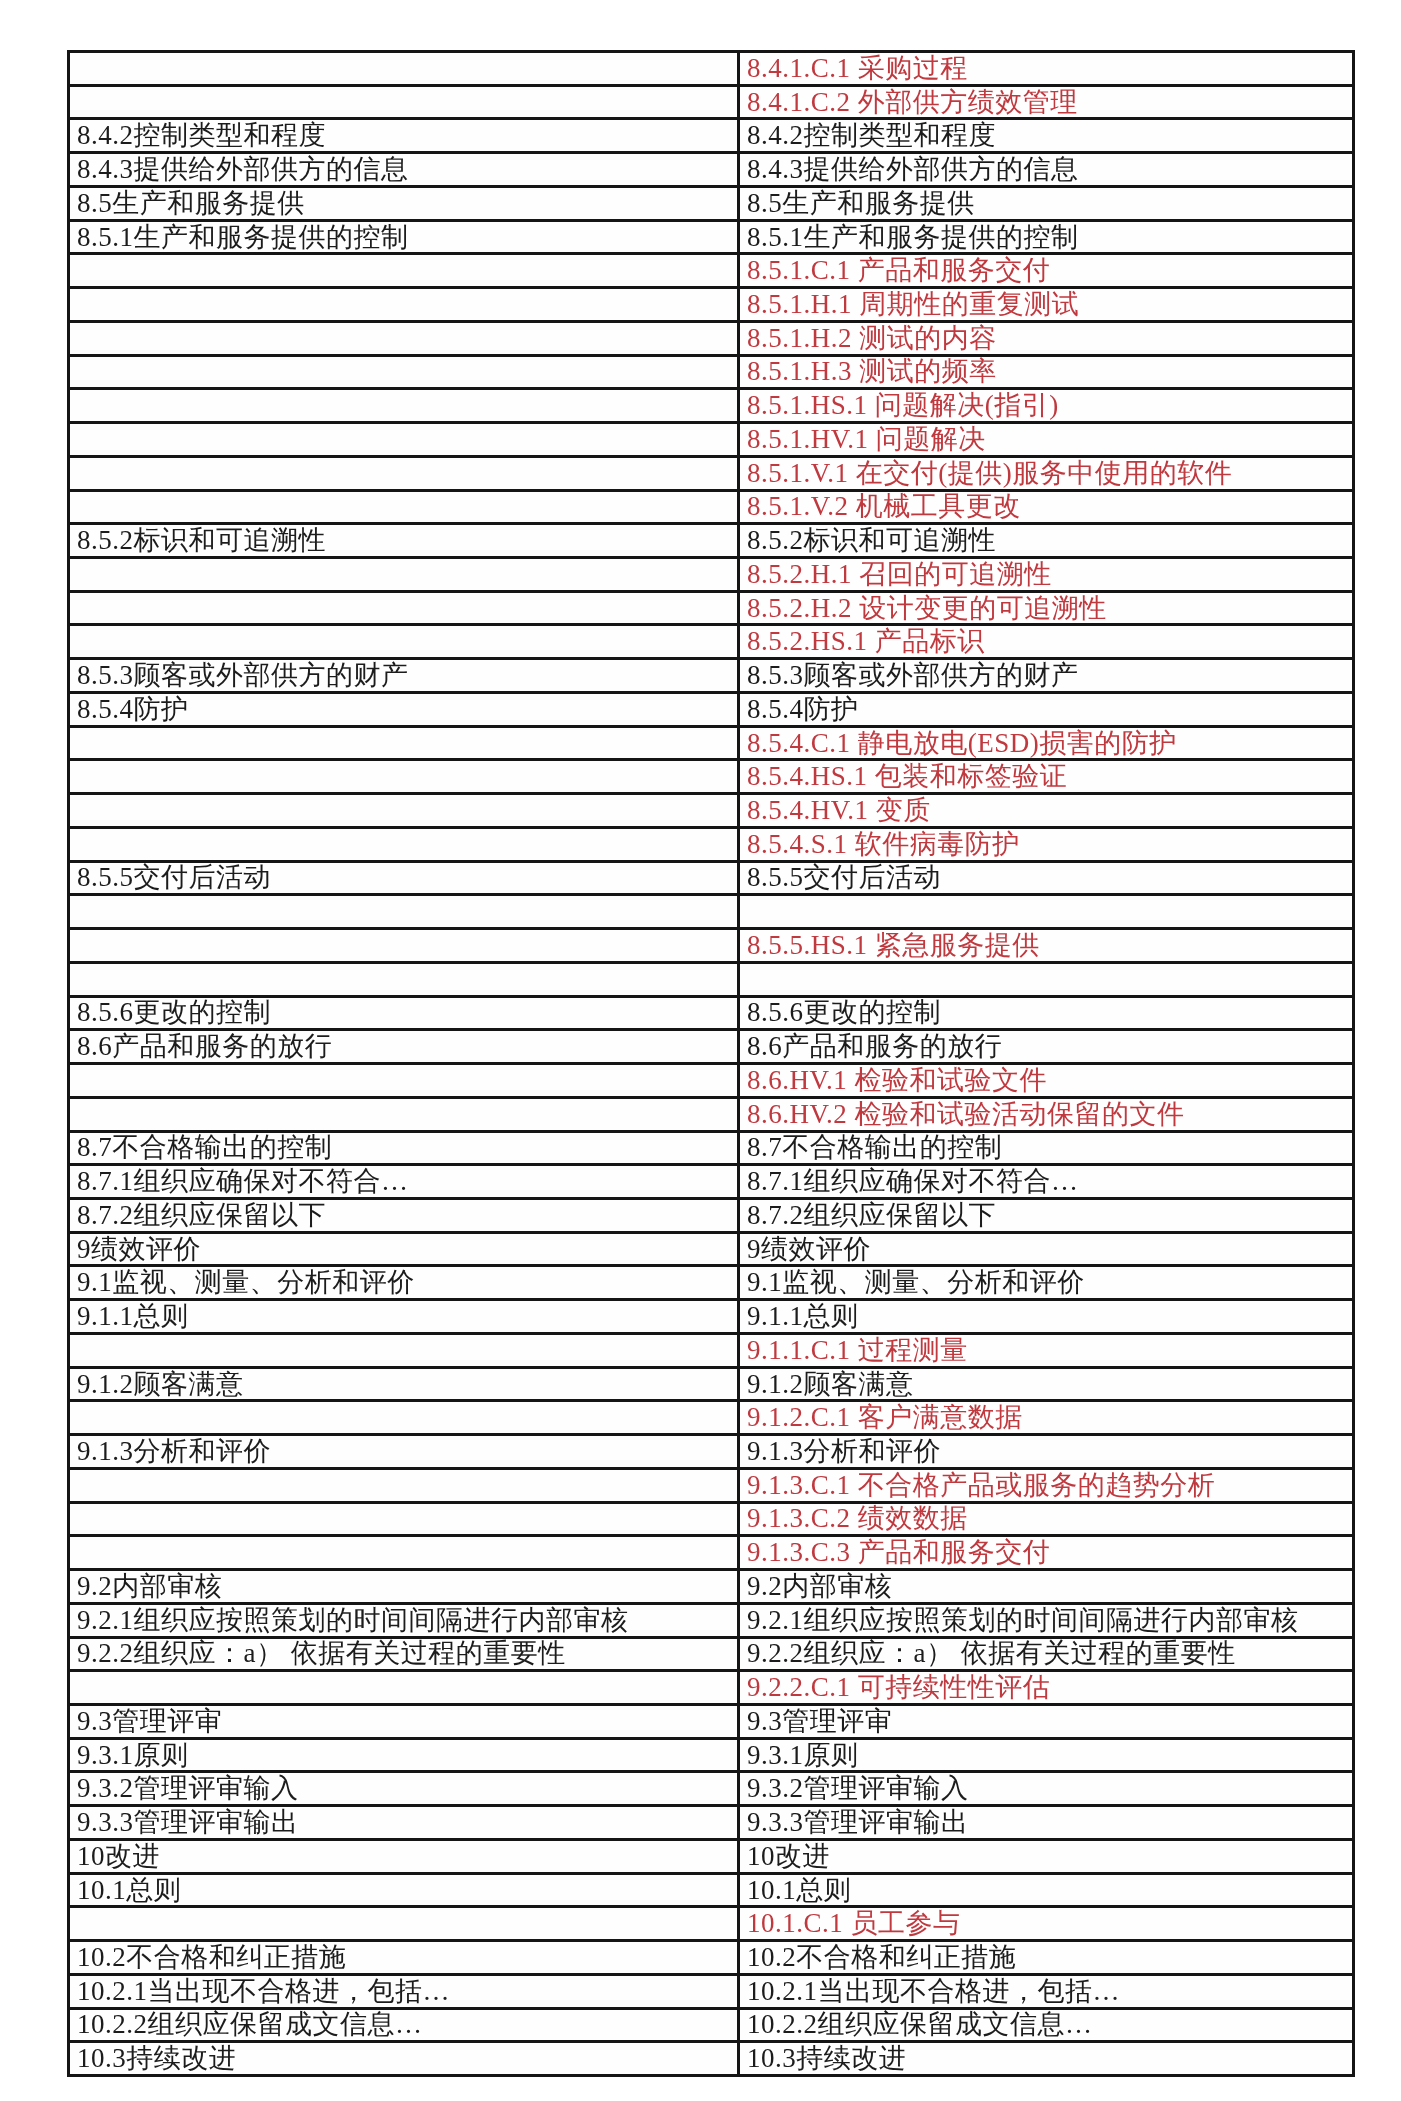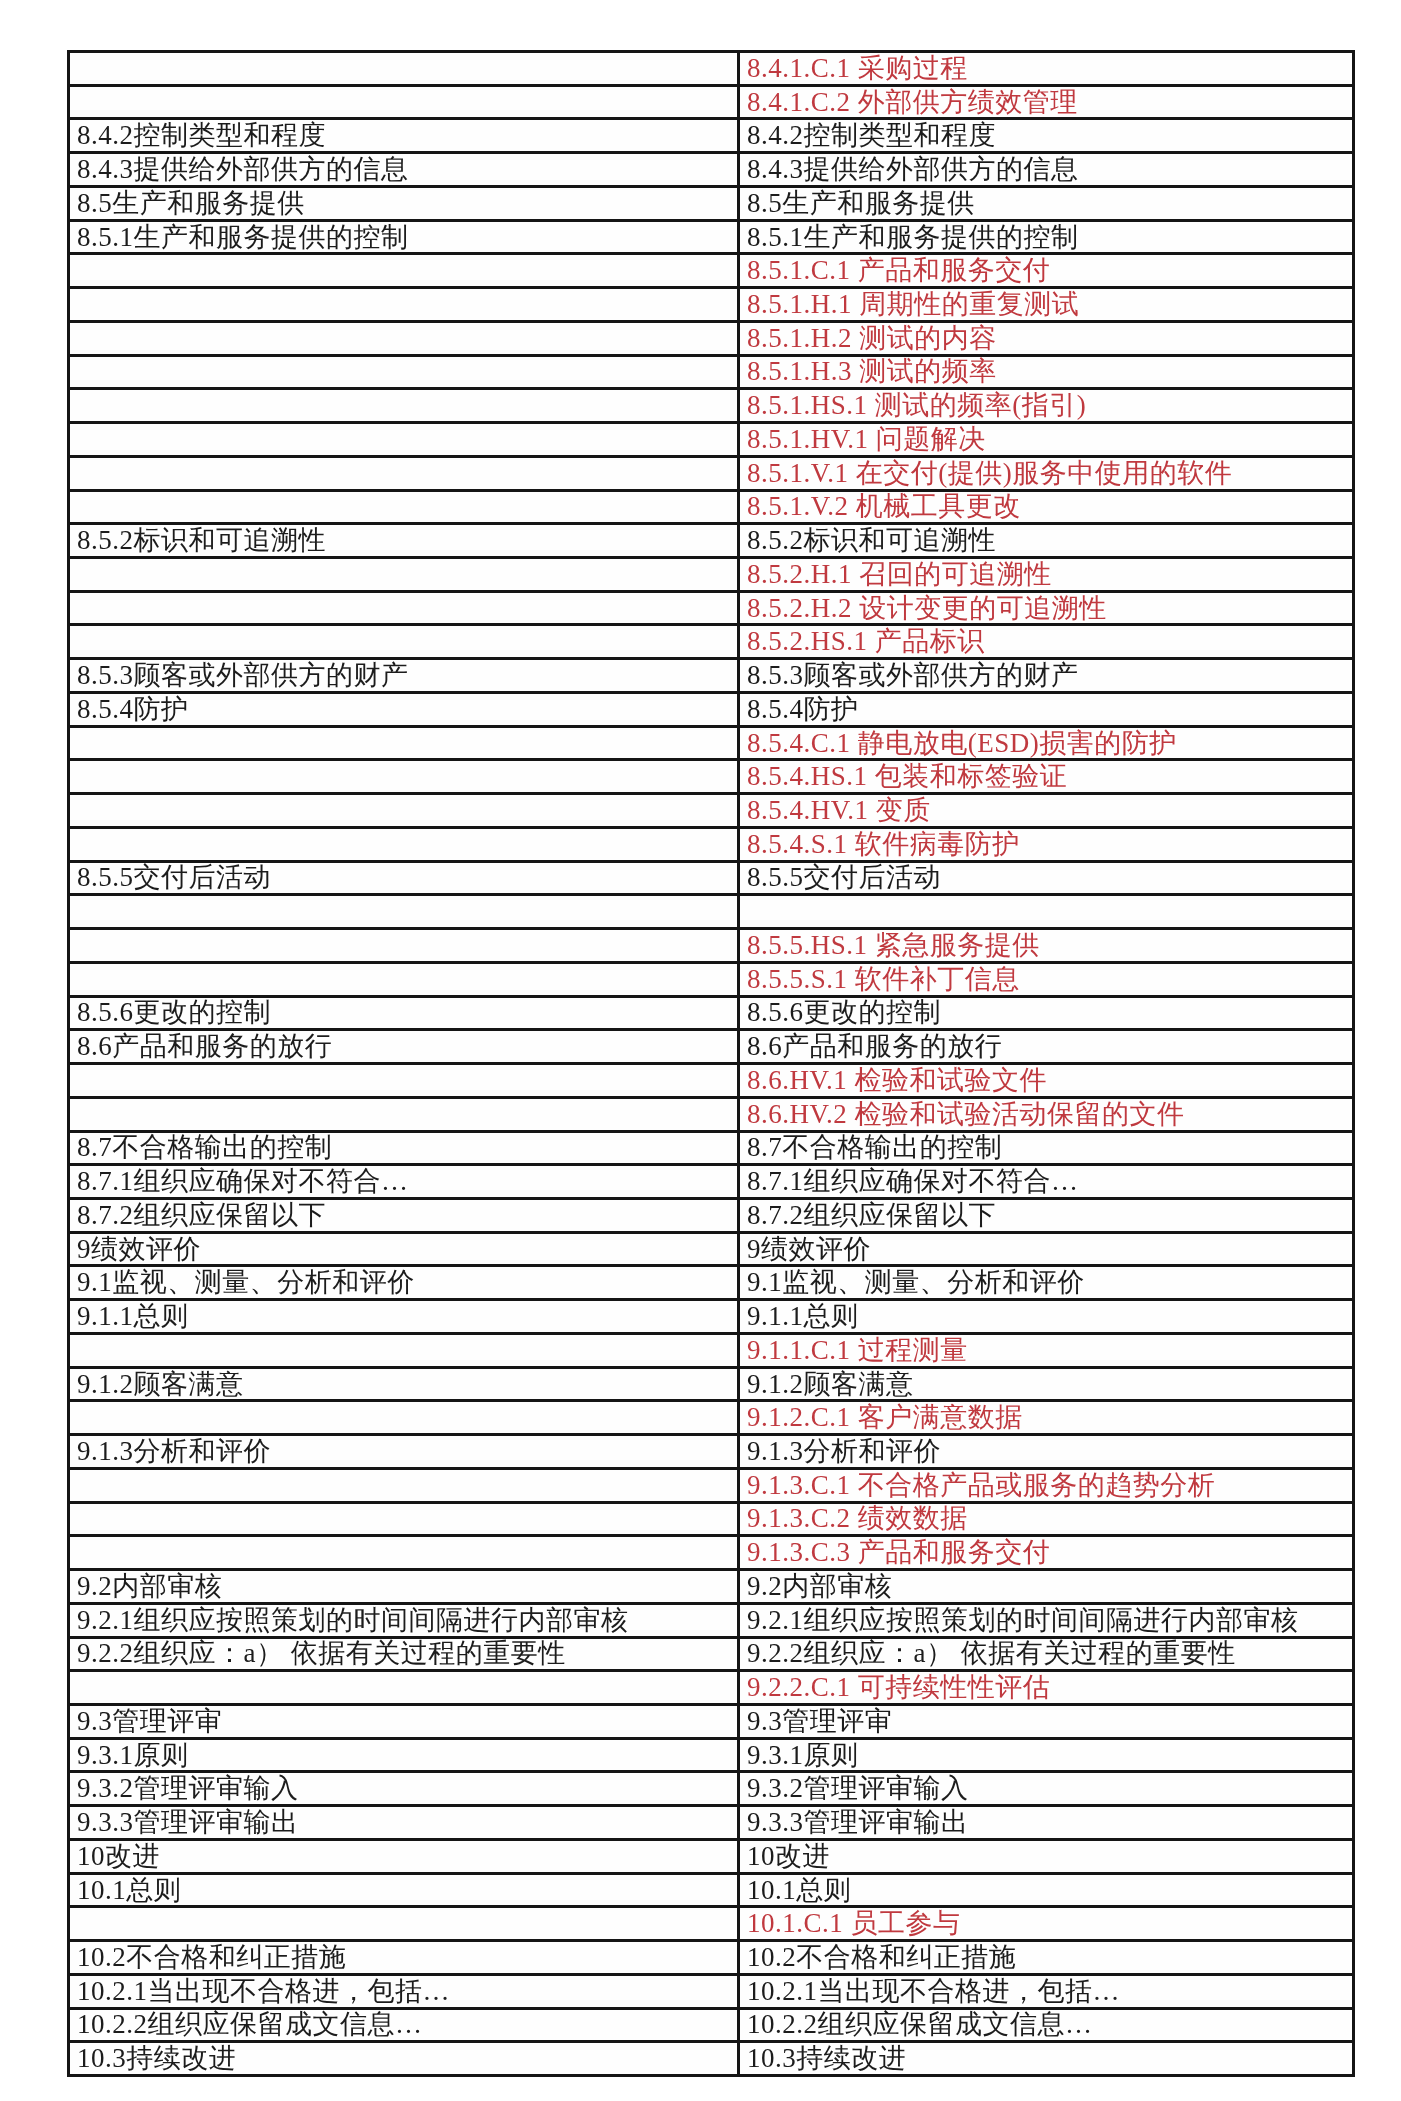--- a/index.html
+++ b/index.html
@@ -105,21 +105,21 @@
     <div class="cell right red">8.5.1.H.2 测试的内容</div>
   </div>
 
   <div class="row">
     <div class="cell left"></div>
     <div class="cell right red">8.5.1.H.3 测试的频率</div>
   </div>
 
   <div class="row">
     <div class="cell left"></div>
-    <div class="cell right red">8.5.1.HS.1 测试的频率(指引)</div>
+    <div class="cell right red">8.5.1.HS.1 问题解决(指引)</div>
   </div>
 
   <div class="row">
     <div class="cell left"></div>
     <div class="cell right red">8.5.1.HV.1 问题解决</div>
   </div>
 
   <div class="row">
     <div class="cell left"></div>
     <div class="cell right red">8.5.1.V.1 在交付(提供)服务中使用的软件</div>
@@ -189,21 +189,20 @@
     <div class="cell left"></div>
   </div>
 
   <div class="row">
     <div class="cell left"></div>
     <div class="cell right red">8.5.5.HS.1 紧急服务提供</div>
   </div>
 
   <div class="row">
     <div class="cell left"></div>
-    <div class="cell right red">8.5.5.S.1 软件补丁信息</div>
   </div>
 
   <div class="row">
     <div class="cell left">8.5.6更改的控制</div>
     <div class="cell right">8.5.6更改的控制</div>
   </div>
 
   <div class="row">
     <div class="cell left">8.6产品和服务的放行</div>
     <div class="cell right">8.6产品和服务的放行</div>

